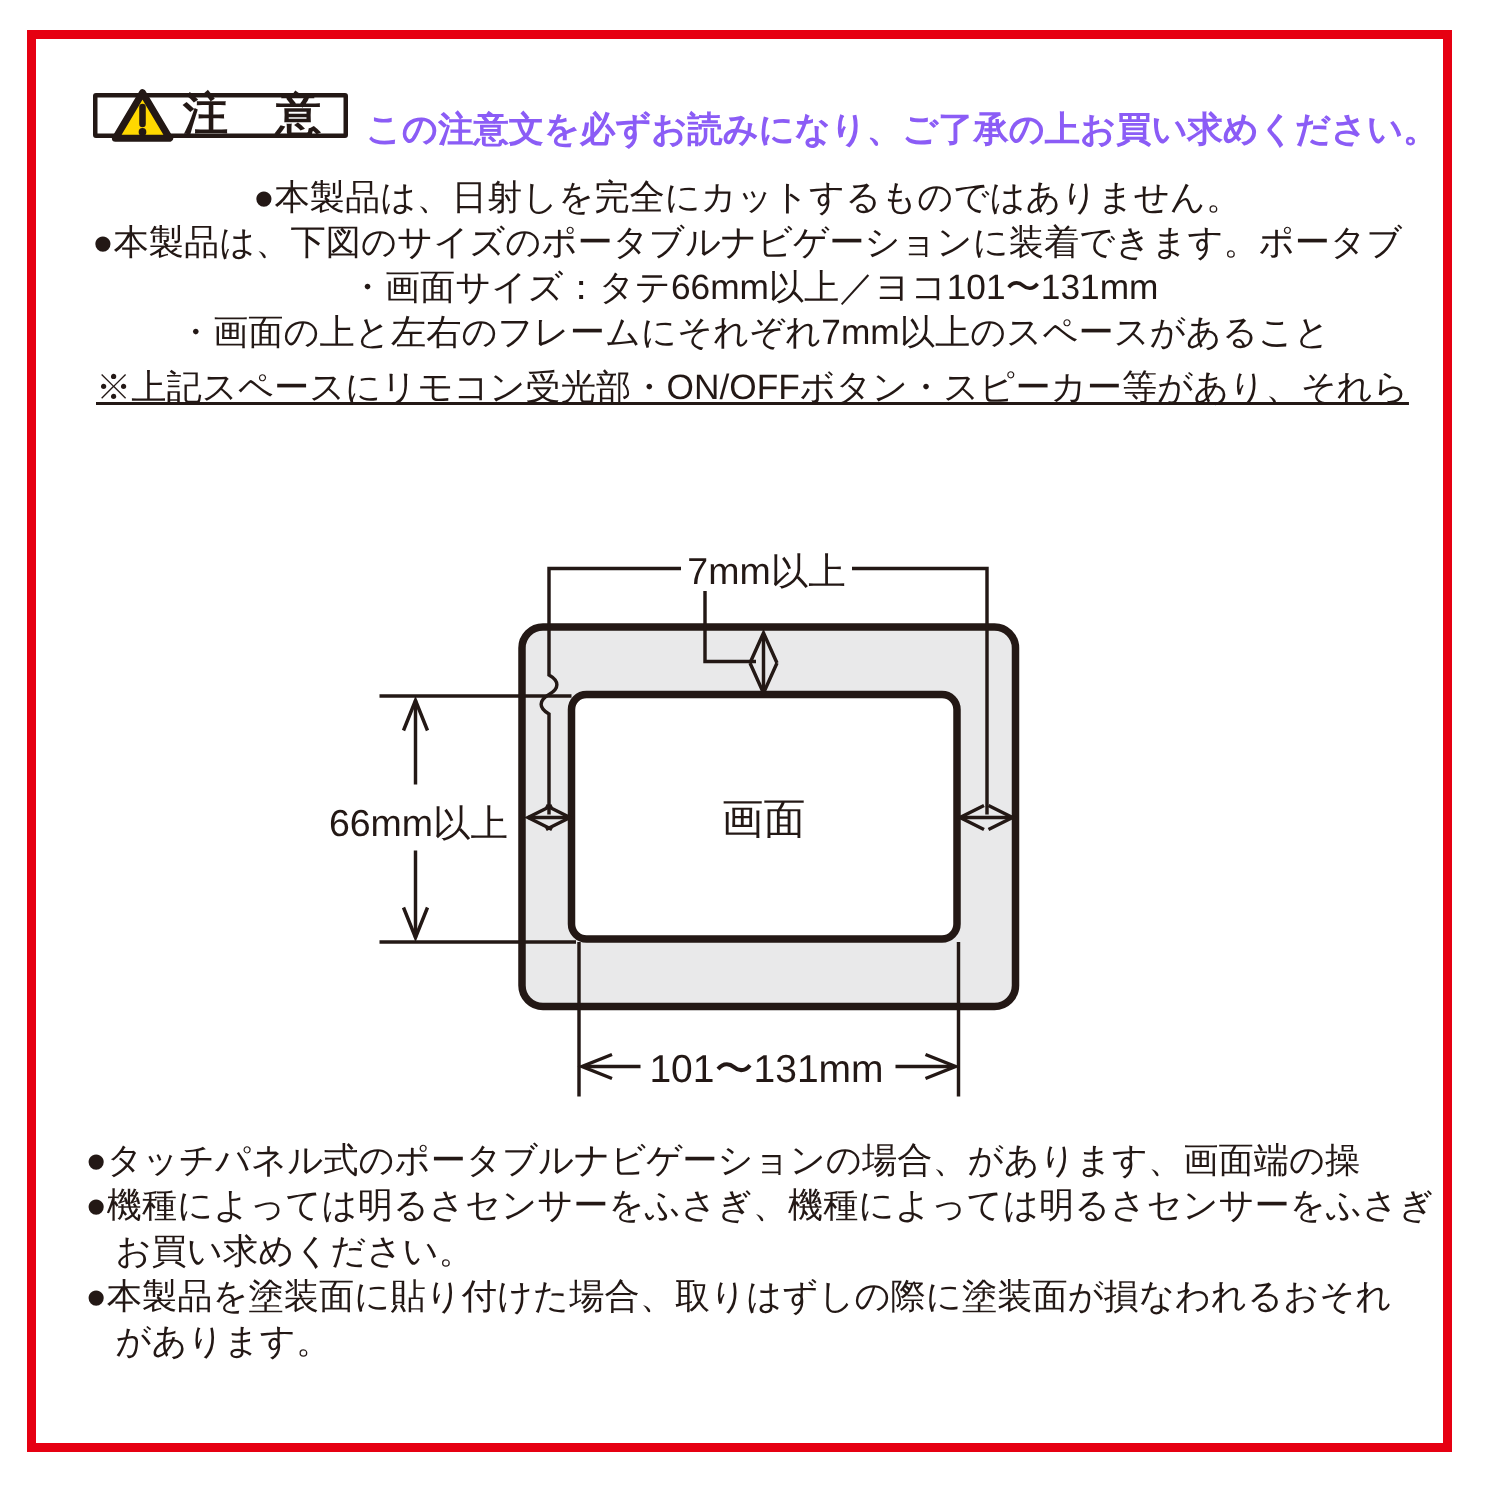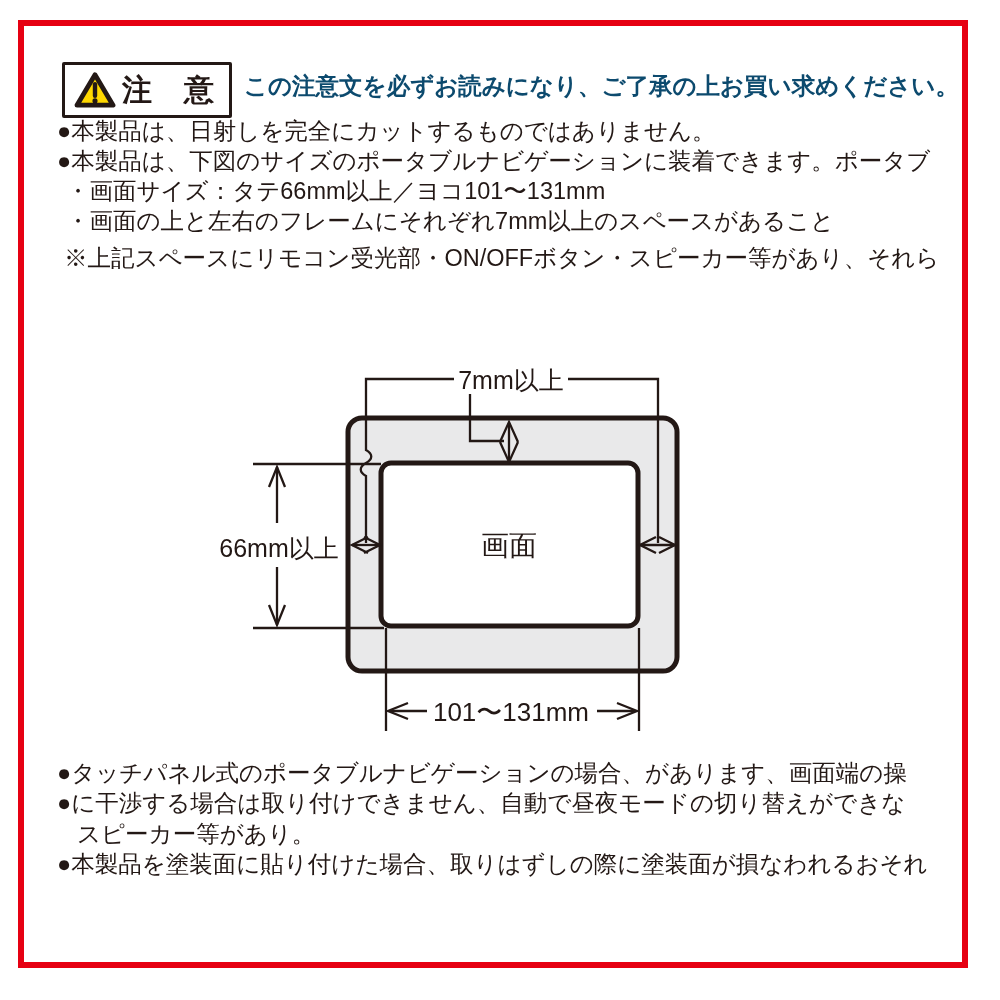--- a/index.html
+++ b/index.html
@@ -6,44 +6,44 @@
   .page{
     position:relative;width:1000px;height:1000px;background:#ffffff;
     font-family:"Liberation Sans",sans-serif;color:#231815;overflow:hidden;
   }
   .red-frame{
     position:absolute;left:18px;top:20px;width:950px;height:948px;
     border:6px solid #e60012;box-sizing:border-box;
   }
   
   .caution-box{
-    position:absolute;left:62px;top:62px;width:170px;height:56px;
+    position:absolute;left:62px;top:62px;width:170px;height:30px;
     border:3px solid #231815;border-radius:2px;box-sizing:border-box;
     display:flex;align-items:center;padding-left:9px;background:#fff;
   }
   .caution-box .tri{width:42px;height:38px;flex:0 0 auto;}
   .caution-label{
     font-size:30px;font-weight:bold;color:#231815;margin-left:6px;
     letter-spacing:1px;white-space:nowrap;line-height:1;
   }
   .notice-text{
     position:absolute;left:244px;top:72px;width:730px;
-    font-size:23.5px;font-weight:bold;color:#0c4a6e;line-height:28px;white-space:nowrap;
+    font-size:23.5px;font-weight:bold;color:#8b5cf6;line-height:28px;white-space:nowrap;
   }
   
   .txt{position:absolute;left:57px;font-size:23.5px;line-height:30px;color:#231815;font-weight:500;}
   .txt div{white-space:nowrap;}
-  .top-block{top:116px;}
+  .top-block{top:116px;text-align:center;}
   .bottom-block{top:758px;line-height:30.3px;}
   .ind-cont{padding-left:20px;}
   .ind-sub{padding-left:9px;}
   .ind-note{padding-left:7px;}
   .ind-note-cont{padding-left:28px;}
   .gap15{}
-  .gap7{margin-top:7px;}
+  .gap7{margin-top:7px;text-decoration:underline;}
   
   .diagram{position:absolute;left:200px;top:355px;width:560px;height:385px;}
   .diagram text{
     font-family:"Liberation Sans",sans-serif;fill:#231815;font-weight:500;
   }
 </style>
 </head>
 <body>
 
 <div class="page">
@@ -112,18 +112,19 @@
     </g>
 
     <text x="511" y="389" text-anchor="middle" font-size="25">7mm以上</text>
     <text x="279" y="557" text-anchor="middle" font-size="25">66mm以上</text>
     <text x="511" y="721" text-anchor="middle" font-size="26">101〜131mm</text>
     <text x="509" y="555" text-anchor="middle" font-size="28">画面</text>
   </svg>
 
   <div class="txt bottom-block">
     <div>●タッチパネル式のポータブルナビゲーションの場合、があります、画面端の操</div>
-    <div>●に干渉する場合は取り付けできません、自動で昼夜モードの切り替えができな</div>
-    <div class="ind-cont">スピーカー等があり。</div>
+    <div>●機種によっては明るさセンサーをふさぎ、機種によっては明るさセンサーをふさぎ</div>
+    <div class="ind-cont">お買い求めください。</div>
     <div>●本製品を塗装面に貼り付けた場合、取りはずしの際に塗装面が損なわれるおそれ</div>
+    <div class="ind-cont">があります。</div>
   </div>
 
 </div>
 
 </body></html>

